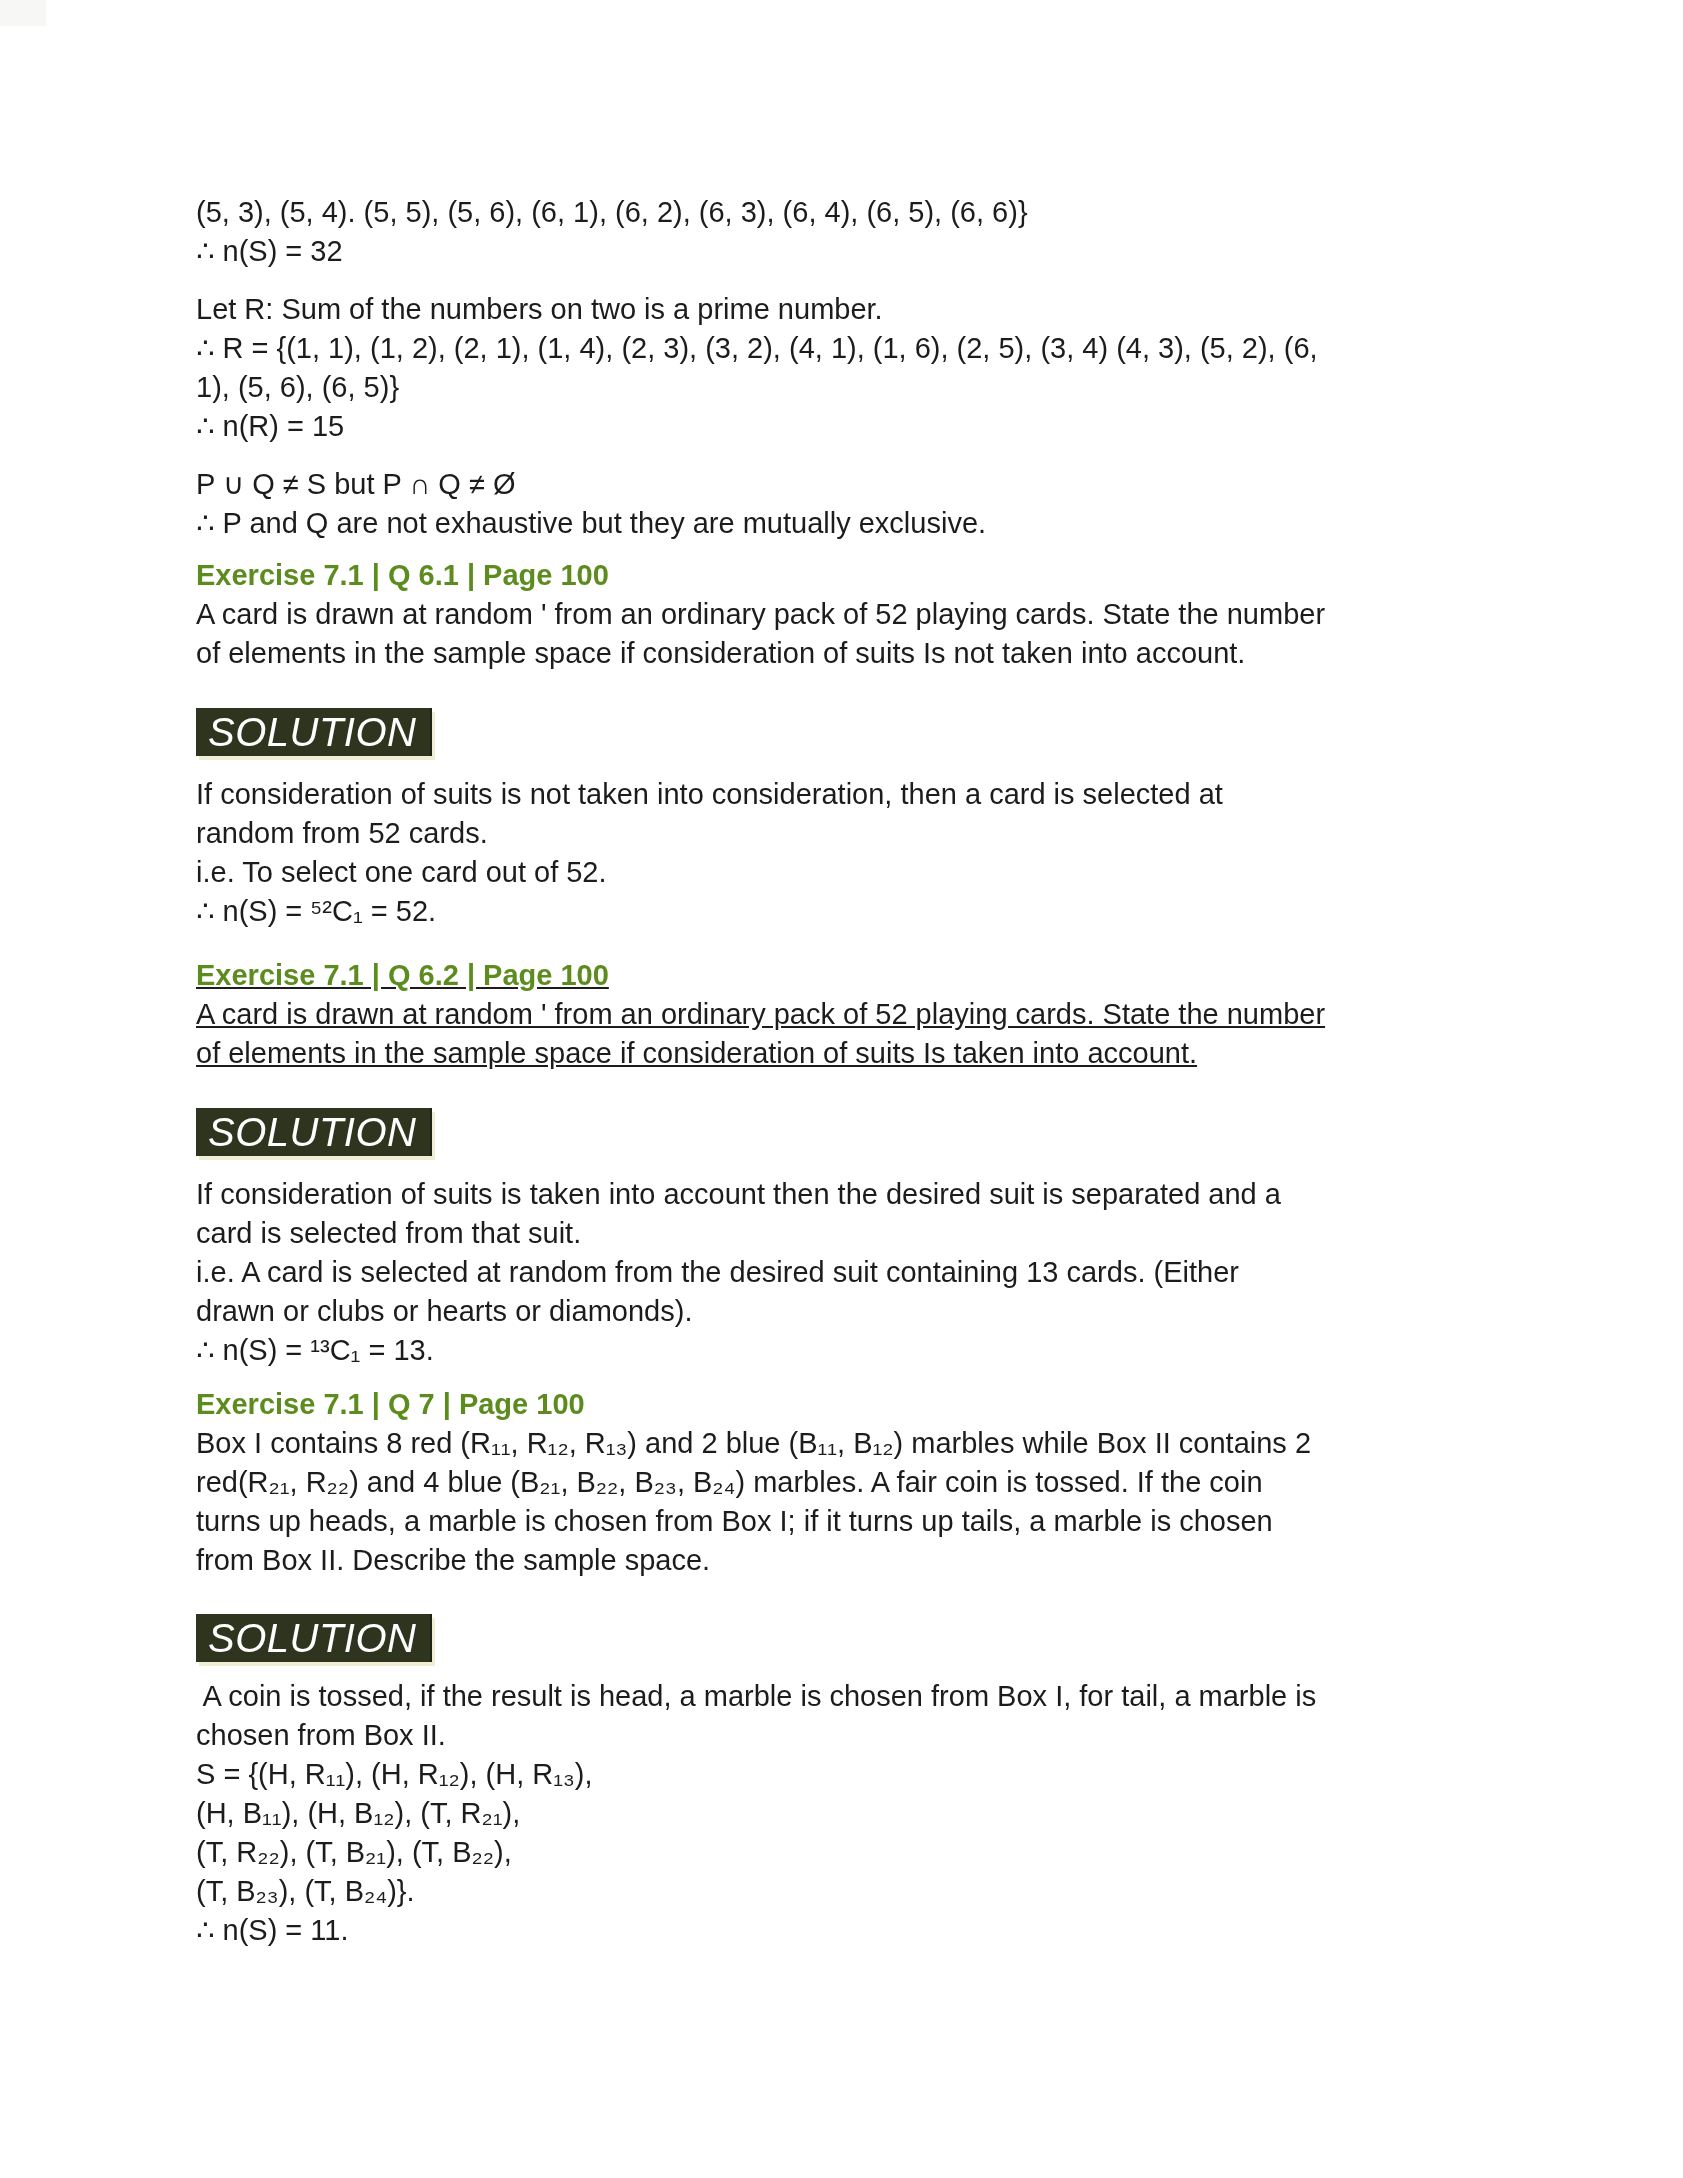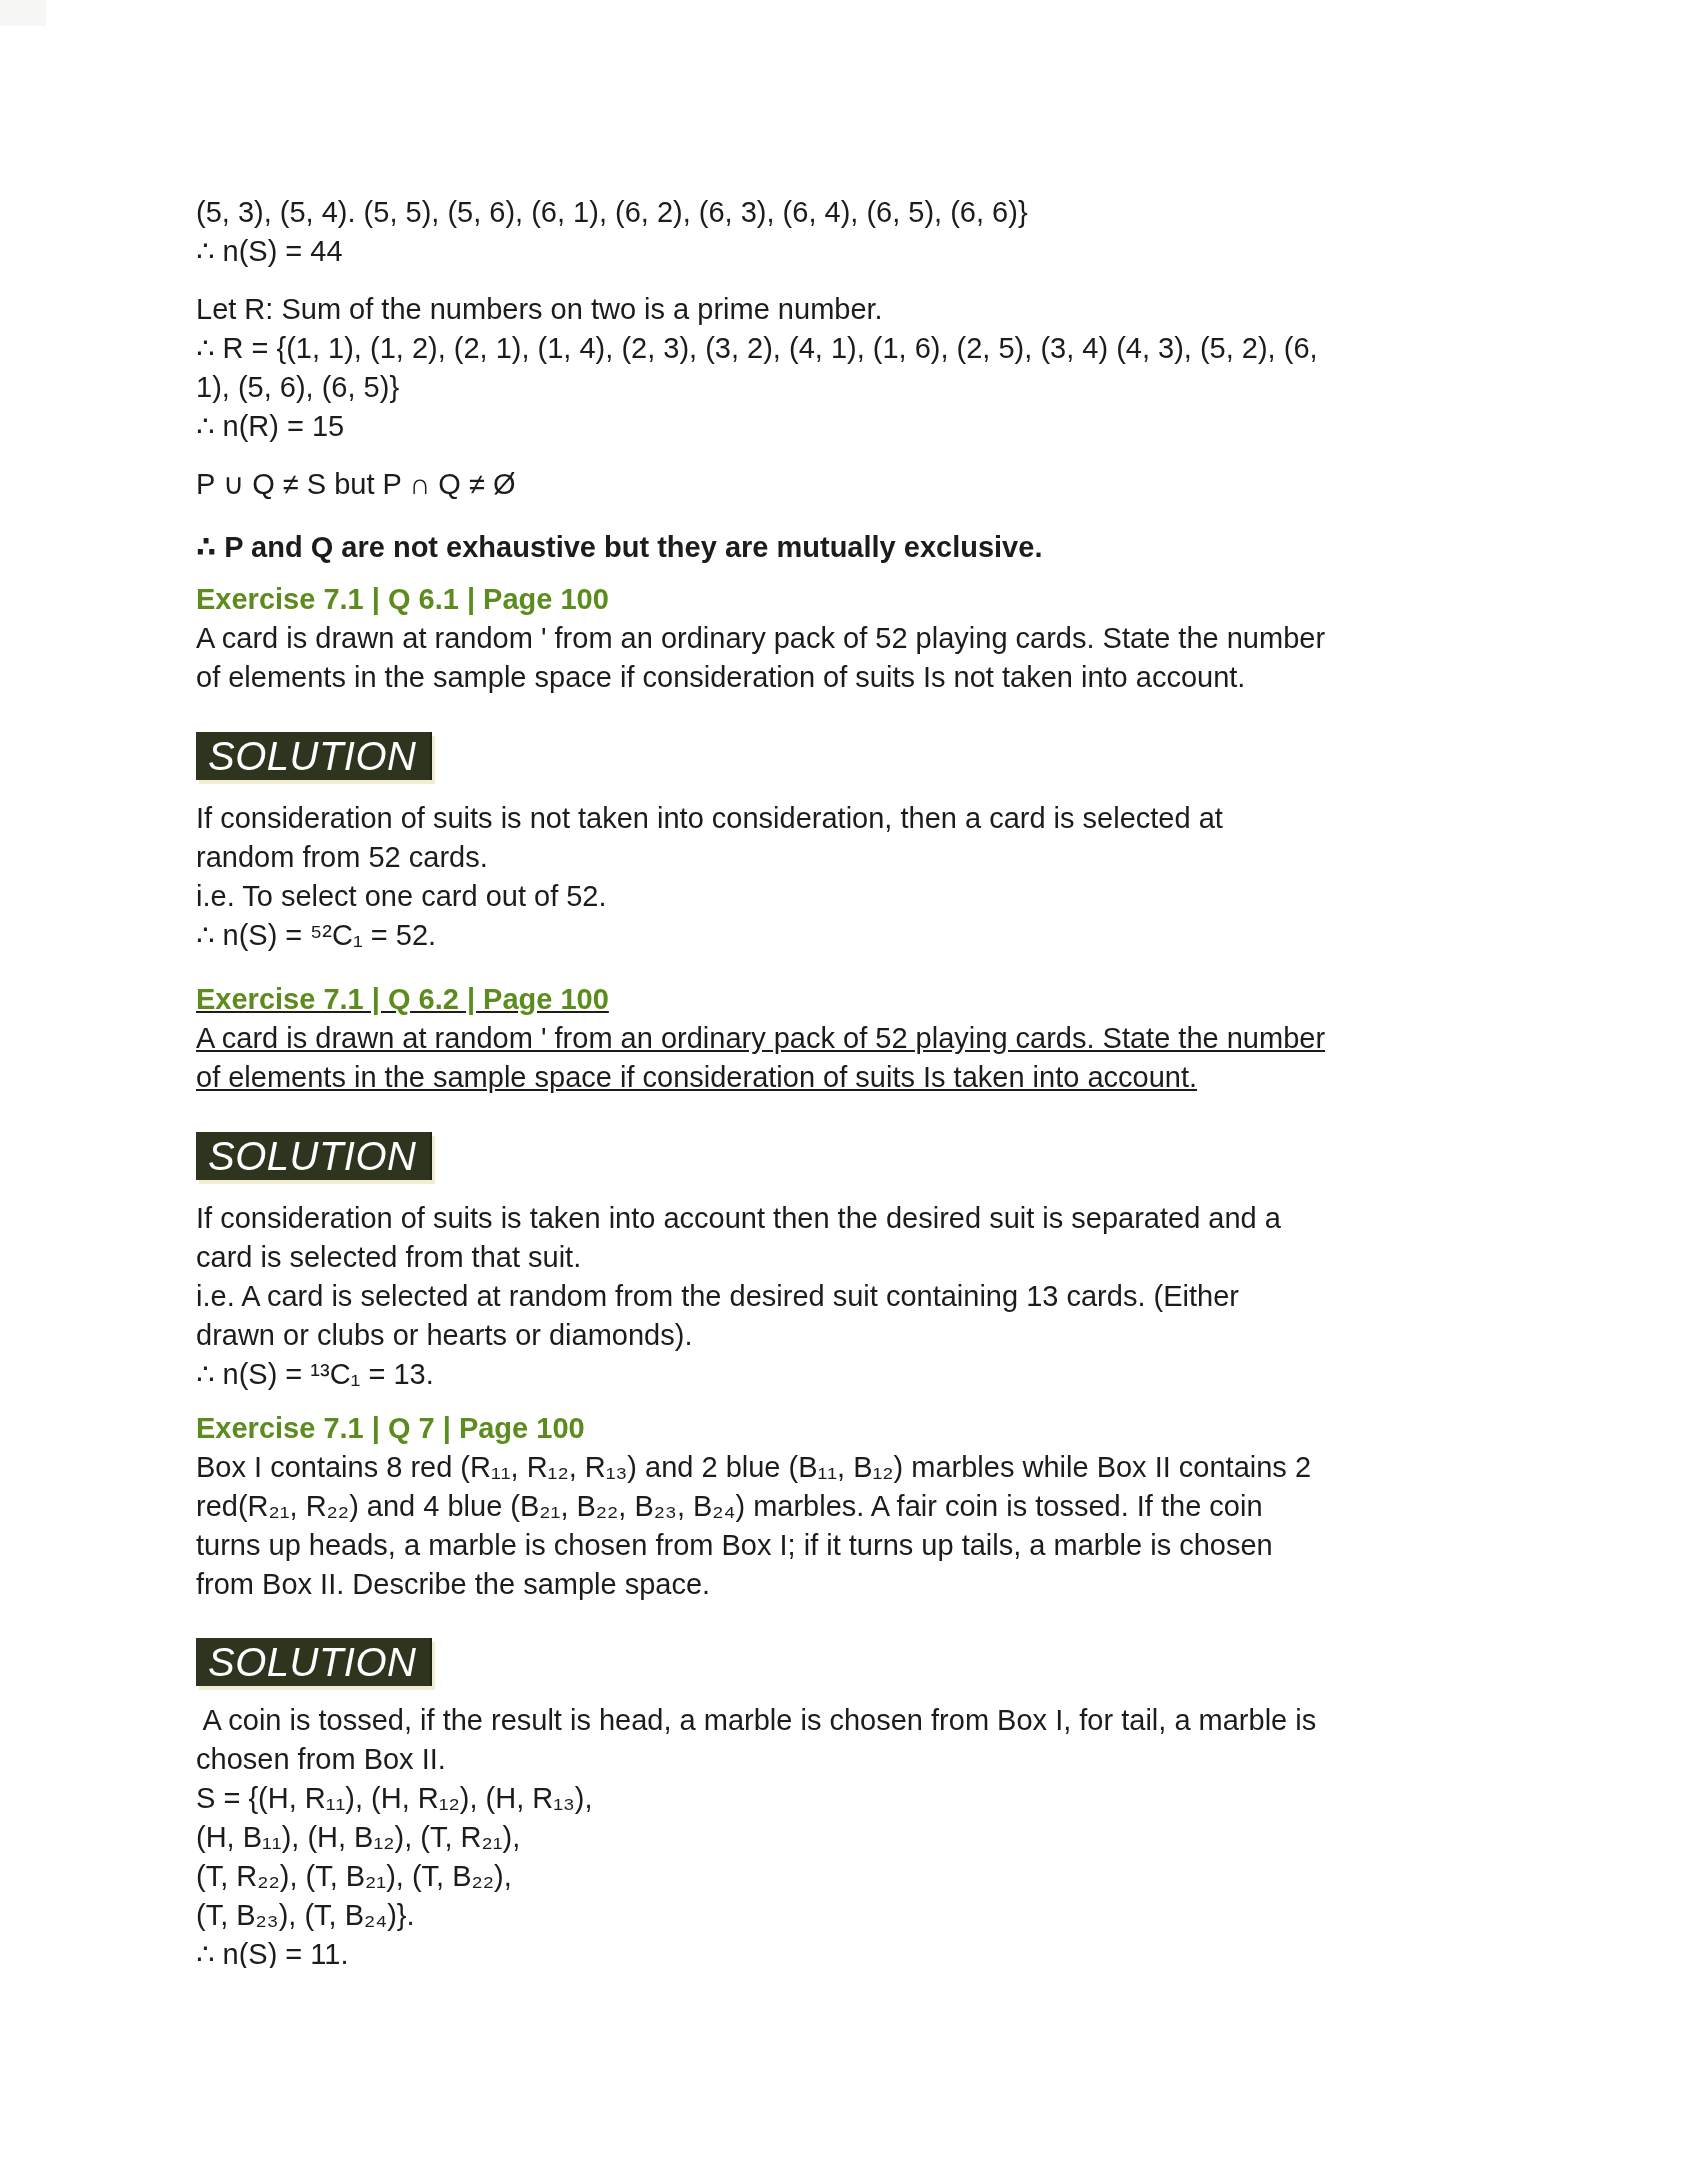--- a/index.html
+++ b/index.html
@@ -23,21 +23,21 @@
   .content {
     position: absolute;
     left: 196px;
     top: 193px;
     width: 1307px;
   }
   .ln {
     line-height: 39px;
     white-space: pre;
   }
-  .bold { font-weight: bold; margin-top: 24px; }
+  .bold { font-weight: normal; }
   .heading {
     color: #5c8c1e;
     font-weight: bold;
   }
   .mt15 { margin-top: 15px; }
   .mt19 { margin-top: 19px; }
   .mt25 { margin-top: 25px; text-decoration: underline; }
   .mt30 { margin-top: 13px; }
   .mt34 { margin-top: 34px; }
   .mt35 { margin-top: 35px; }
@@ -59,21 +59,21 @@
 </head>
 <body>
 
 <div class="page">
   <div class="corner-artifact"></div>
 
   <div class="content">
 
     <div class="para">
       <div class="ln">(5, 3), (5, 4). (5, 5), (5, 6), (6, 1), (6, 2), (6, 3), (6, 4), (6, 5), (6, 6)}</div>
-      <div class="ln">∴ n(S) = 44</div>
+      <div class="ln">∴ n(S) = 32</div>
     </div>
 
     <div class="para mt19">
       <div class="ln">Let R: Sum of the numbers on two is a prime number.</div>
       <div class="ln">∴ R = {(1, 1), (1, 2), (2, 1), (1, 4), (2, 3), (3, 2), (4, 1), (1, 6), (2, 5), (3, 4) (4, 3), (5, 2), (6,</div>
       <div class="ln">1), (5, 6), (6, 5)}</div>
       <div class="ln">∴ n(R) = 15</div>
     </div>
 
     <div class="para mt19">

